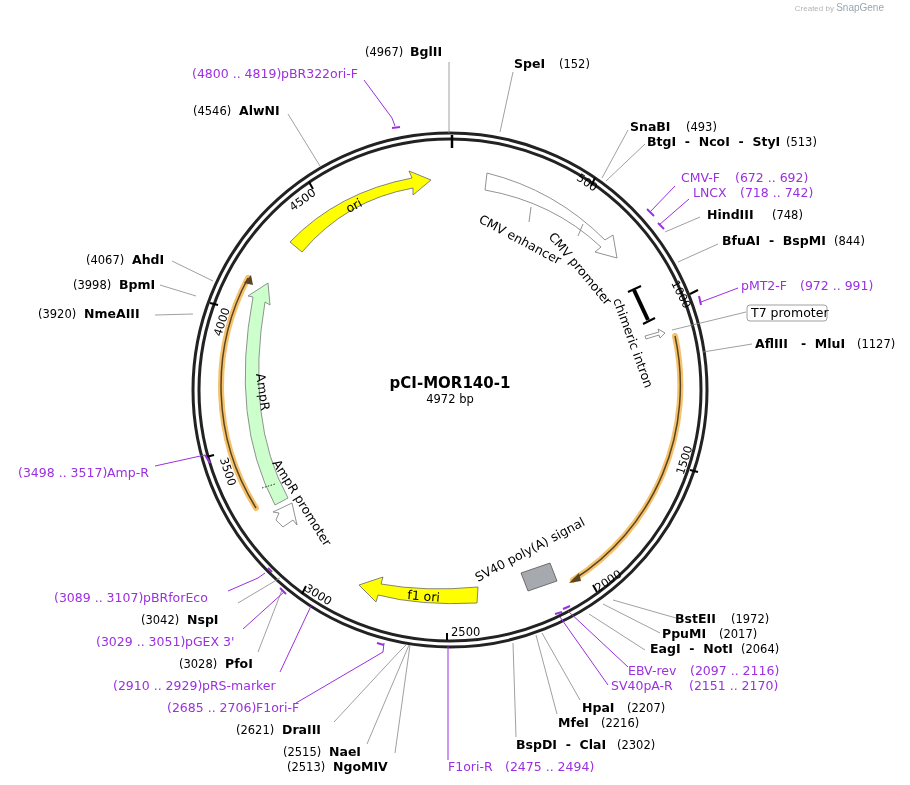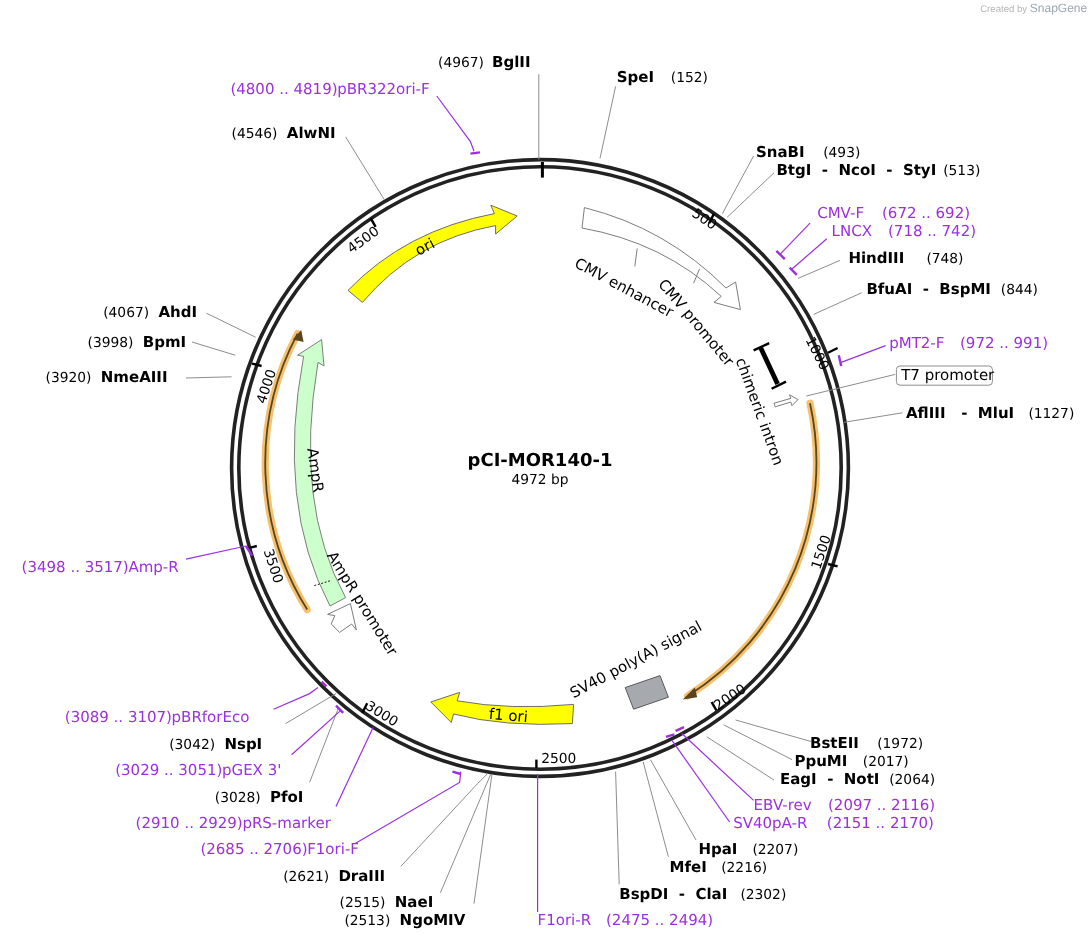--- a/index.html
+++ b/index.html
@@ -1,18 +1,18 @@
 <!DOCTYPE html>
 <html><head>
 <meta charset="utf-8">
 <style>
   html,body{margin:0;padding:0;background:#ffffff;}
   body{width:910px;height:785px;position:relative;overflow:hidden;font-family:"DejaVu Sans","Liberation Sans",sans-serif;}
   #map{position:absolute;left:0;top:0;width:910px;height:785px;}
-  .credit{position:absolute;right:4px;top:2px;font-size:8px;color:#b5b5b5;font-family:"Liberation Sans",sans-serif;}
+  .credit{position:absolute;right:26px;top:2px;font-size:8px;color:#b5b5b5;font-family:"Liberation Sans",sans-serif;}
   .credit b{font-weight:normal;color:#9aa6b2;font-size:10px;}
   .site-pos{font-size:11.5px;fill:#000;}
   .site-name{font-size:12.5px;font-weight:bold;fill:#000;}
   .primer{font-size:12.5px;fill:#9b30e0;}
   .feat-label{font-size:12.5px;fill:#000;}
   .tick-label{font-size:11.5px;fill:#000;}
   .title{font-size:15px;font-weight:bold;fill:#000;}
   .subtitle{font-size:11.5px;fill:#000;}
 </style>
 </head>

